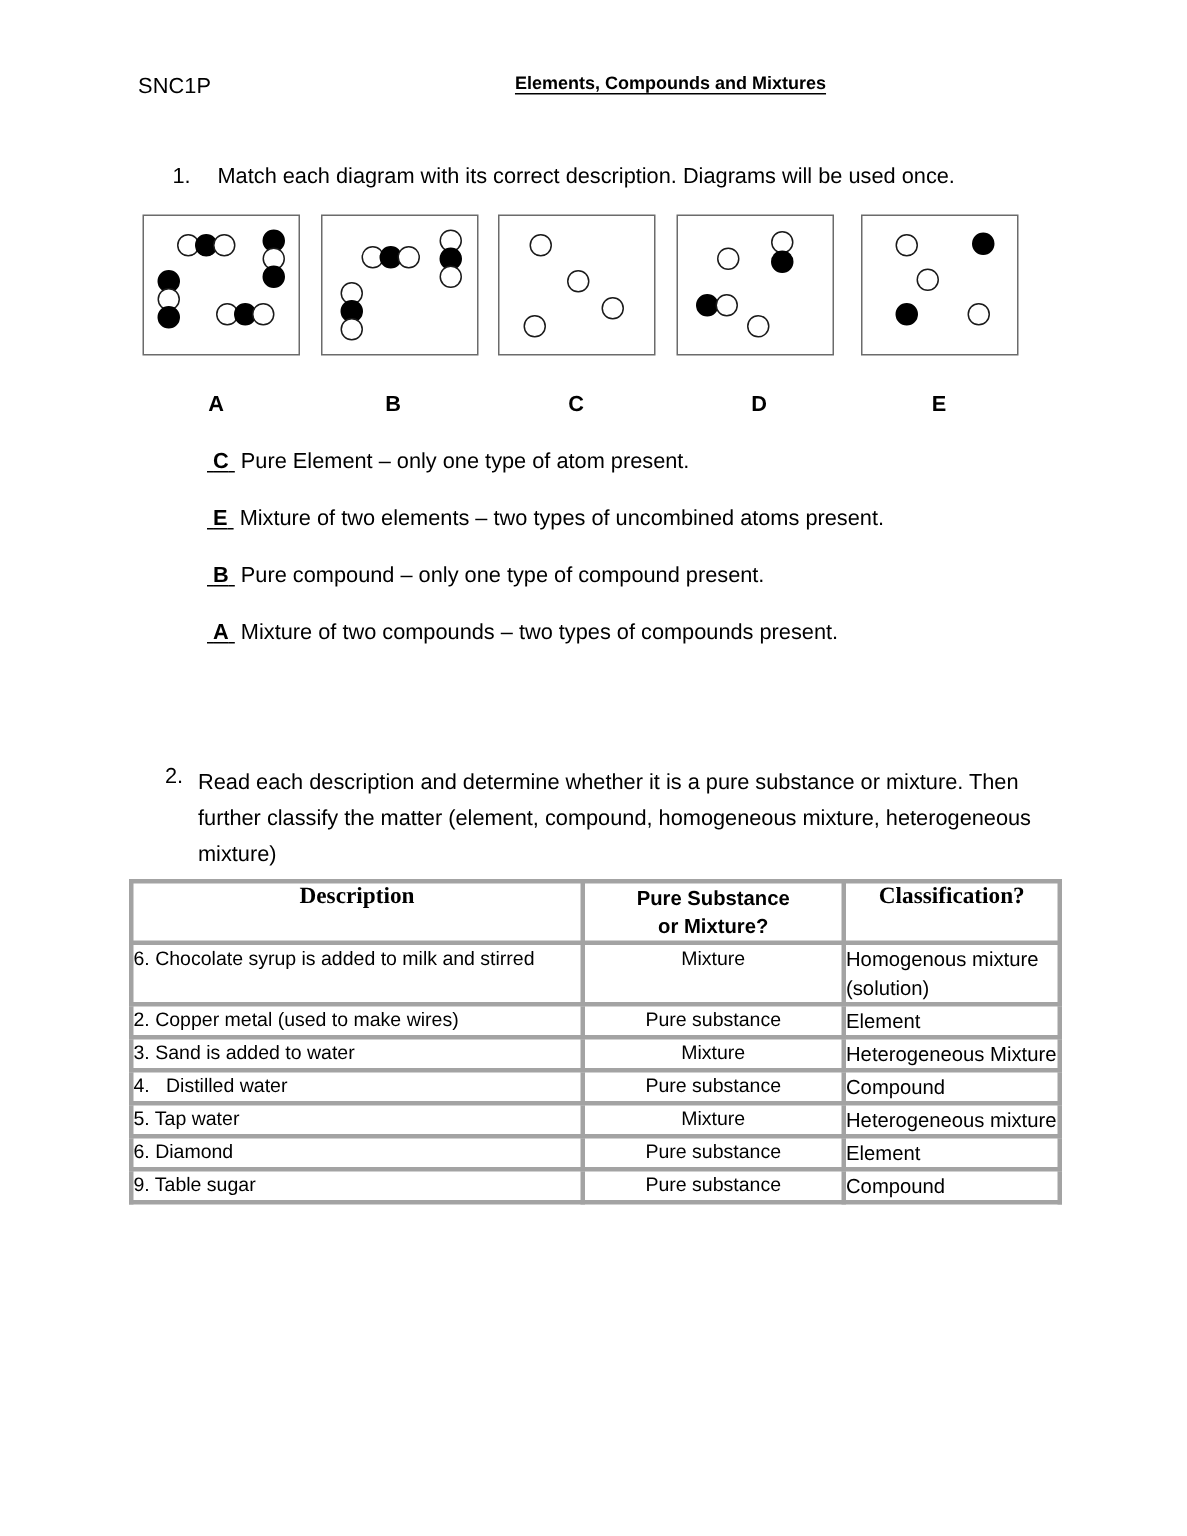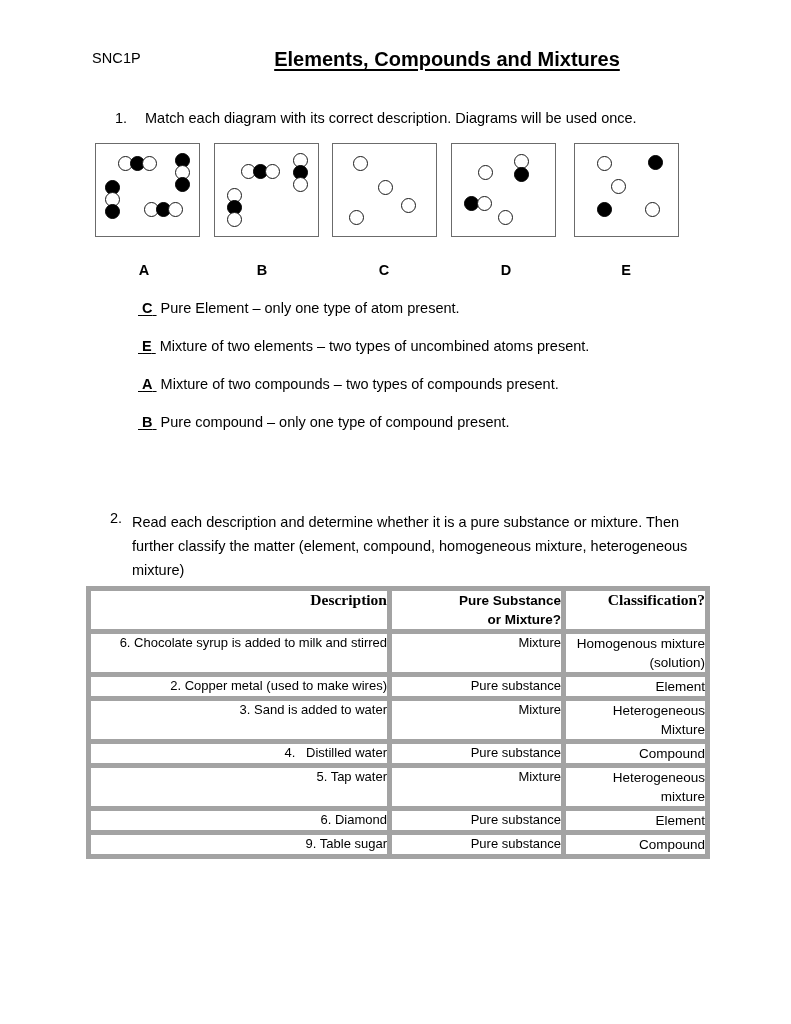--- a/index.html
+++ b/index.html
@@ -36,21 +36,21 @@
     top: 2px;
     font-size: 14.5px;
     letter-spacing: 0.1px;
   }
   .hdr-title {
     position: absolute;
     left: 145px;
     top: 0;
     width: 420px;
     text-align: center;
-    font-size: 20px;
+    font-size: 12px;
     font-weight: bold;
     text-decoration: underline;
     text-underline-offset: 3px;
   }
 
   
   .q1 {
     position: absolute;
     left: 115px;
     top: 110px;
@@ -166,25 +166,24 @@
   
   .tbl {
     position: absolute;
     left: 86px;
     top: 586px;
     width: 619px;
     border-collapse: collapse;
     table-layout: fixed;
   }
   .tbl td, .tbl th {
-    border: 5px solid #a3a3a3;
+    border: 3px solid #a3a3a3;
     padding: 0;
     vertical-align: top;
     box-sizing: border-box;
-    text-align: right;
   }
   .col-desc { width: 301px; }
   .col-pure { width: 174px; }
   .col-class { width: 144px; }
 
   .th-desc, .th-class {
     font-family: "Liberation Serif", serif;
     font-weight: bold;
     font-size: 15.5px;
     text-align: center;
@@ -284,22 +283,22 @@
       <div class="blabel" style="left: 134px;">A</div>
       <div class="blabel" style="left: 252px;">B</div>
       <div class="blabel" style="left: 374px;">C</div>
       <div class="blabel" style="left: 496px;">D</div>
       <div class="blabel" style="left: 616px;">E</div>
     </div>
 
   <div class="answers" id="answers">
       <div class="ansline"><span class="ans-pre">&nbsp;</span><span class="ans-key">C</span><span class="ans-post">&nbsp;</span><span> Pure Element – only one type of atom present.</span></div>
       <div class="ansline"><span class="ans-pre">&nbsp;</span><span class="ans-key">E</span><span class="ans-post">&nbsp;</span><span> Mixture of two elements – two types of uncombined atoms present.</span></div>
+      <div class="ansline"><span class="ans-pre">&nbsp;</span><span class="ans-key">B</span><span class="ans-post">&nbsp;</span><span> Pure compound – only one type of compound present.</span></div>
       <div class="ansline"><span class="ans-pre">&nbsp;</span><span class="ans-key">A</span><span class="ans-post">&nbsp;</span><span> Mixture of two compounds – two types of compounds present.</span></div>
-      <div class="ansline"><span class="ans-pre">&nbsp;</span><span class="ans-key">B</span><span class="ans-post">&nbsp;</span><span> Pure compound – only one type of compound present.</span></div>
     </div>
 
   <div class="q2">
     <span class="q2-num">2.</span>
     <span class="q2-text">Read each description and determine whether it is a pure substance or mixture. Then further classify the matter (element, compound, homogeneous mixture, heterogeneous mixture)</span>
   </div>
 
   <table class="tbl">
     <colgroup>
       <col class="col-desc">

